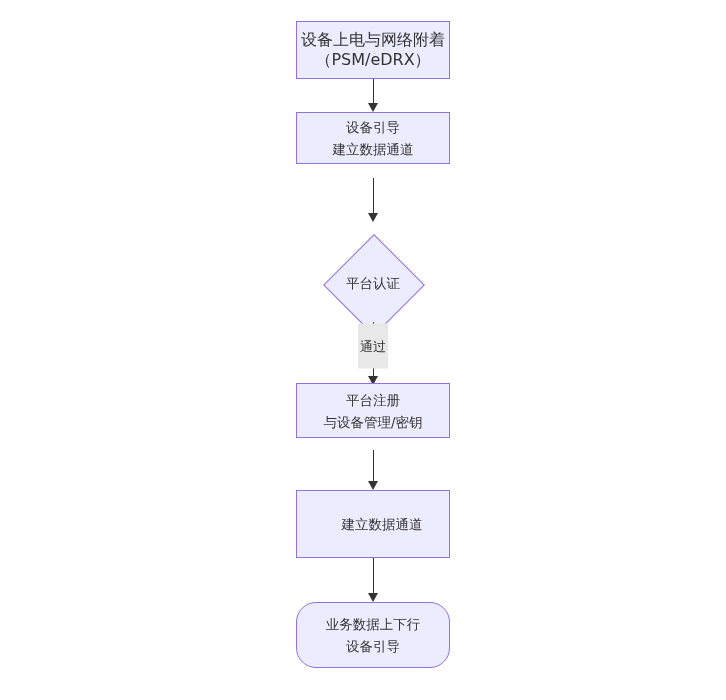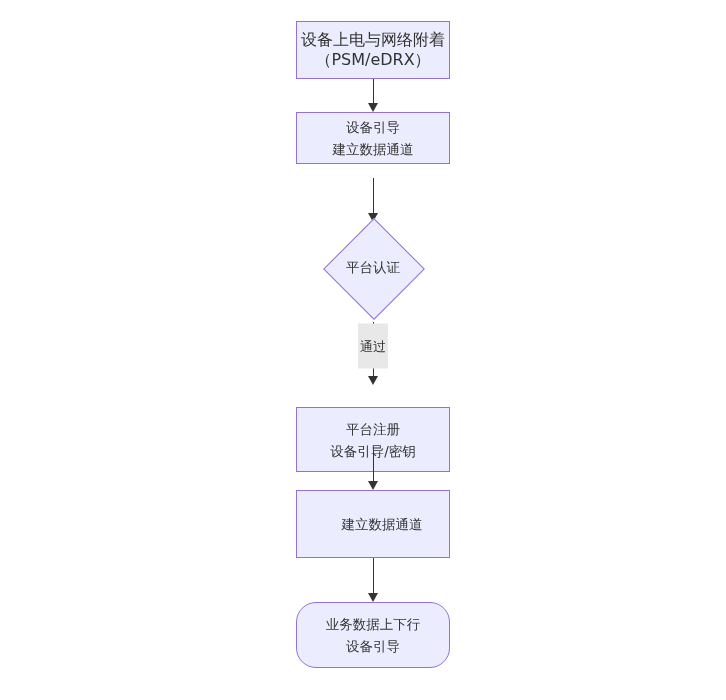--- a/index.html
+++ b/index.html
@@ -22,25 +22,25 @@
     flex-direction: column;
     justify-content: center;
     align-items: center;
     text-align: center;
     color: #333333;
     font-size: 13.5px;
     line-height: 22px;
   }
   .n1 { top: 21px;  height: 58px; font-size: 16px; line-height: 20px; }
   .n2 { top: 112px; height: 52px; }
-  .n4 { top: 407px; height: 65px; }
+  .n4 { top: 383px; height: 55px; }
   .n5 { top: 490px; height: 68px; padding-left: 18px; }
   .n6 { top: 602px; height: 66px; border-radius: 20px; }
 
-  .diamond { position: absolute; left: 323px; top: 218px; width: 100px; height: 100px; text-decoration: underline; }
+  .diamond { position: absolute; left: 323px; top: 234px; width: 100px; height: 100px; text-decoration: underline; }
   .diamond-bg {
     position: absolute; left: 14.5px; top: 14.5px; width: 70px; height: 70px;
     transform: rotate(45deg);
     background: #ECECFF;
     border: 1px solid #9370DB;
   }
   .diamond-label {
     position: absolute; inset: 0;
     display: flex; align-items: center; justify-content: center;
     font-size: 13.5px; color: #333333;
@@ -108,21 +108,21 @@
   </div>
 
   <div class="edge e3">
     <div class="edge-line"></div>
     <div class="edge-head"></div>
   </div>
   <div class="edge-label">通过</div>
 
   <div class="node n4">
     <span>平台注册</span>
-    <span>设备引导/密钥</span>
+    <span>与设备管理/密钥</span>
   </div>
 
   <div class="edge e4">
     <div class="edge-line"></div>
     <div class="edge-head"></div>
   </div>
 
   <div class="node n5">
     <span>建立数据通道</span>
   </div>

